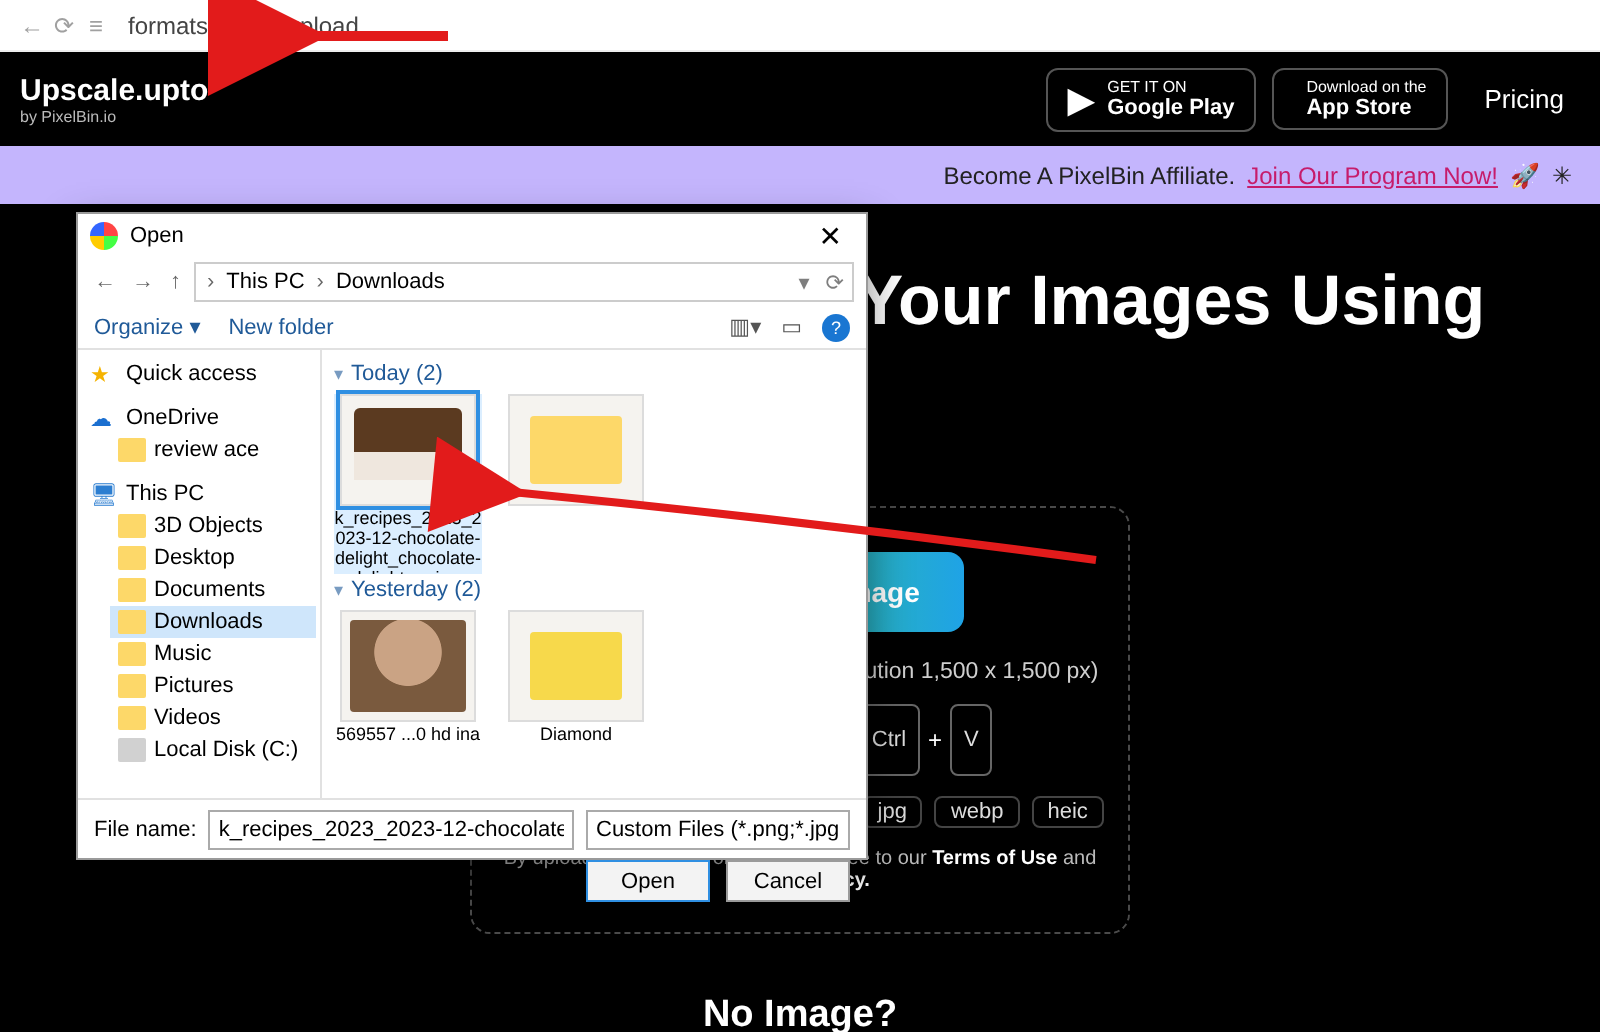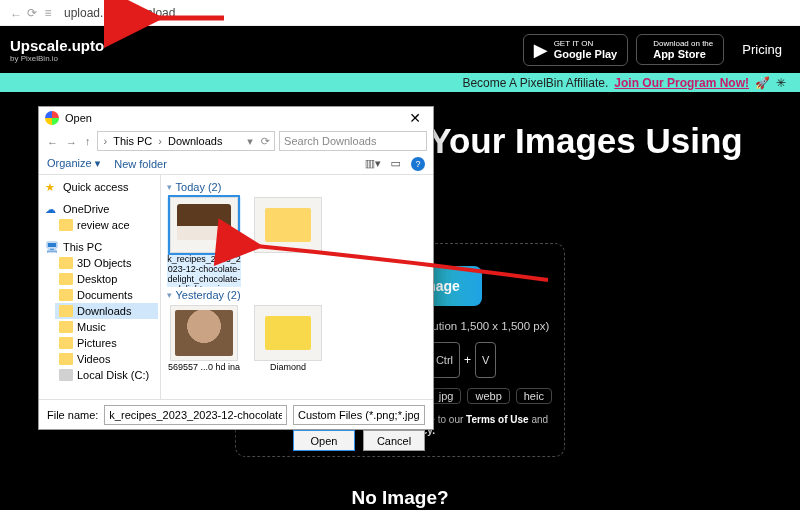--- a/index.html
+++ b/index.html
@@ -14,22 +14,22 @@
 .site-header { background: #000; height: 47px; display: flex; align-items: center; padding: 0 10px; }
 .site-logo { color: #fff; font-size: 15px; font-weight: 600; }
 .site-logo .sub { display: block; font-size: 8px; font-weight: 400; color: #bbb; }
 .site-header .spacer { flex: 1; }
 .store-badge { background: #000; border: 1px solid #555; border-radius: 6px; padding: 4px 10px; margin-left: 8px; color: #fff; font-size: 8px; display: flex; align-items: center; gap: 6px; }
 .store-badge .big { font-size: 11px; font-weight: 600; display: block; }
 .store-badge .ico { font-size: 18px; }
 .pricing { color: #fff; font-size: 13px; margin-left: 18px; margin-right: 8px; }
 
 
-.aff-strip { background: #5eead4; height: 19px; display: flex; align-items: center; justify-content: flex-end; padding: 0 14px; font-size: 12px; color: #222; gap: 6px; }
-.aff-strip .join { color: #c61c6b; text-decoration: underline; font-weight: 700; }
+.aff-strip { background: #c4b5fd; height: 29px; display: flex; align-items: center; justify-content: flex-end; padding: 0 14px; font-size: 12px; color: #222; gap: 6px; }
+.aff-strip .join { color: #c61c6b; text-decoration: underline; font-weight: 400; }
 .aff-emoji { font-size: 12px; }
 
 
 .main-dark { background: #000; color: #fff; height: 418px; position: relative; padding-top: 28px; }
 .hero-title { text-align: center; font-size: 35px; font-weight: 700; width: 90%; margin: 0 auto; line-height: 1.18; }
 .upload-card { width: 330px; margin: 40px auto 0; border: 1.5px dashed #4a4a4a; border-radius: 10px; padding: 22px 12px 20px; text-align: center; }
 .upload-btn { display: inline-flex; align-items: center; gap: 8px; background: linear-gradient(90deg,#3bcf6d,#1fa3e6); color: #fff; font-weight: 600; font-size: 14px; padding: 10px 22px; border-radius: 8px; }
 .upload-btn .plus { background: #fff; color: #1fa3e6; width: 20px; height: 20px; border-radius: 50%; display: inline-flex; align-items: center; justify-content: center; font-weight: 700; }
 .drop-text { font-size: 11.5px; color: #cfcfcf; margin-top: 14px; }
 .paste-row { font-size: 12px; margin-top: 10px; display: flex; justify-content: center; align-items: center; gap: 4px; }
@@ -91,21 +91,21 @@
 
 .arrow-svg { position: absolute; inset: 0; pointer-events: none; }
 </style>
 </head>
 <body>
 
 <div class="addr-bar">
   <span class="nav-icon">←</span>
   <span class="nav-icon">⟳</span>
   <span class="nav-icon">≡</span>
-  <span class="url">upload.media/upload</span>
+  <span class="url">formats.media/upload</span>
 </div>
 
 <div class="site-header">
   <div class="site-logo">
     <span>Upscale.upto</span>
     <span class="sub">by PixelBin.io</span>
   </div>
   <div class="spacer"></div>
   <div class="store-badge">
     <span class="ico">▶</span>
@@ -168,23 +168,20 @@
     <span class="segctl">→</span>
     <span class="segctl">↑</span>
     <div class="path-box">
       <span class="seg-arrow">›</span>
       <span class="path-seg">This PC</span>
       <span class="seg-arrow">›</span>
       <span class="path-seg">Downloads</span>
       <span style="margin-left:auto; opacity:.5">▾</span>
       <span style="opacity:.5; margin-left:4px">⟳</span>
     </div>
-    <div class="search-box">
-      <span>Search Downloads</span>
-    </div>
   </div>
   <div class="dlg-toolbar">
     <span>Organize ▾</span>
     <span>New folder</span>
     <span class="right">
       <span>▥▾</span>
       <span>▭</span>
       <span class="help">?</span>
     </span>
   </div>

